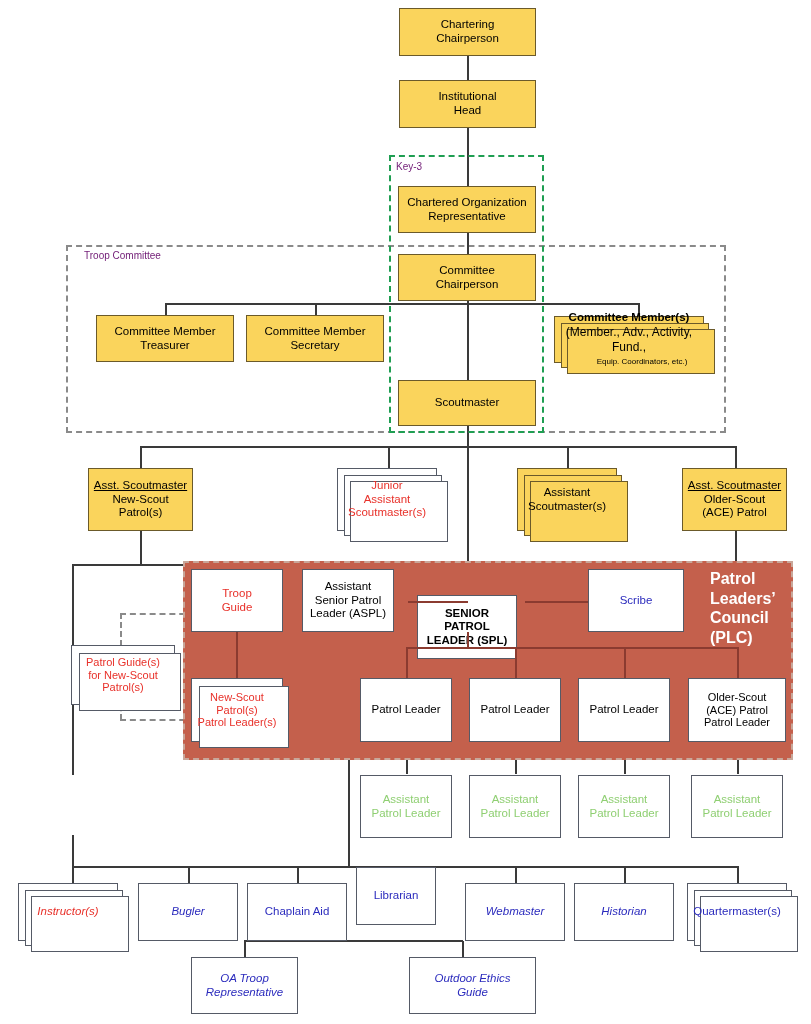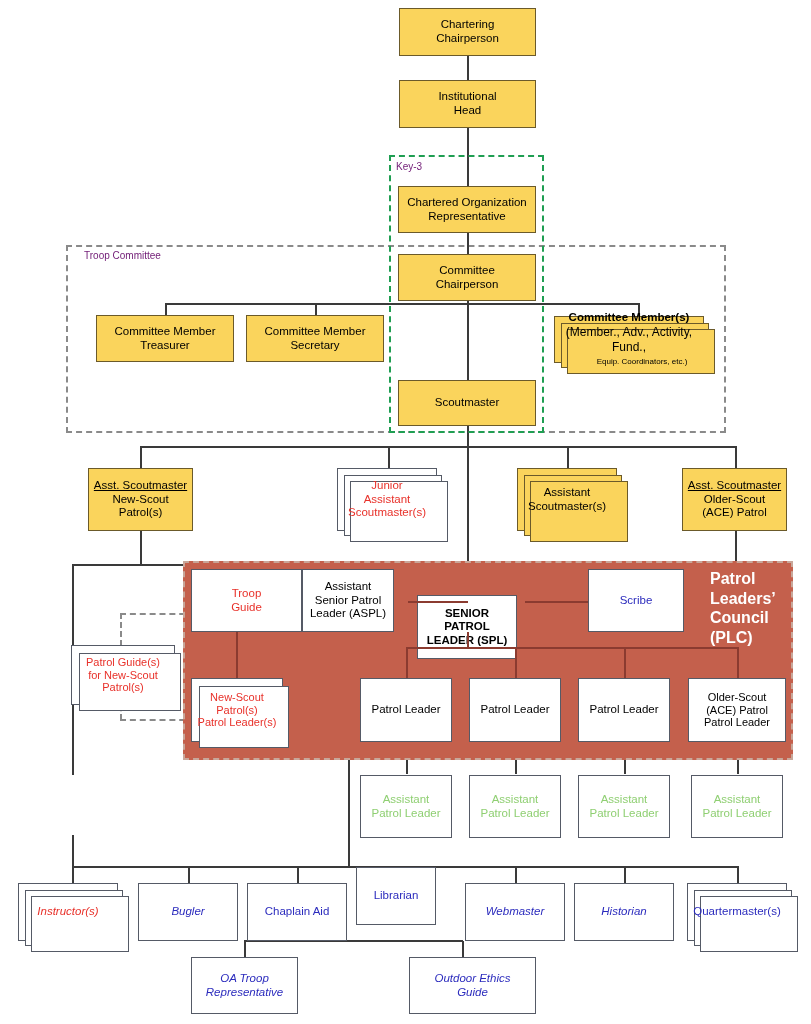--- a/index.html
+++ b/index.html
@@ -215,21 +215,21 @@
   </div>
 
   <div class="box yellow" style="left:682px;top:468px;width:105px;height:63px;">
     <span class="lbl">
       <span class="uline">Asst. Scoutmaster</span><br>
       <span>Older-Scout</span><br>
       <span>(ACE) Patrol</span>
     </span>
   </div>
 
-  <div class="box white red-txt" style="left:191px;top:569px;width:111px;height:63px;">
+  <div class="box white red-txt" style="left:191px;top:569px;width:92px;height:63px;">
     <span class="lbl">
       <span>Troop</span><br>
       <span>Guide</span>
     </span>
   </div>
 
   <div class="box white black-txt" style="left:302px;top:569px;width:92px;height:63px;">
     <span class="lbl">
       <span>Assistant</span><br>
       <span>Senior Patrol</span><br>

